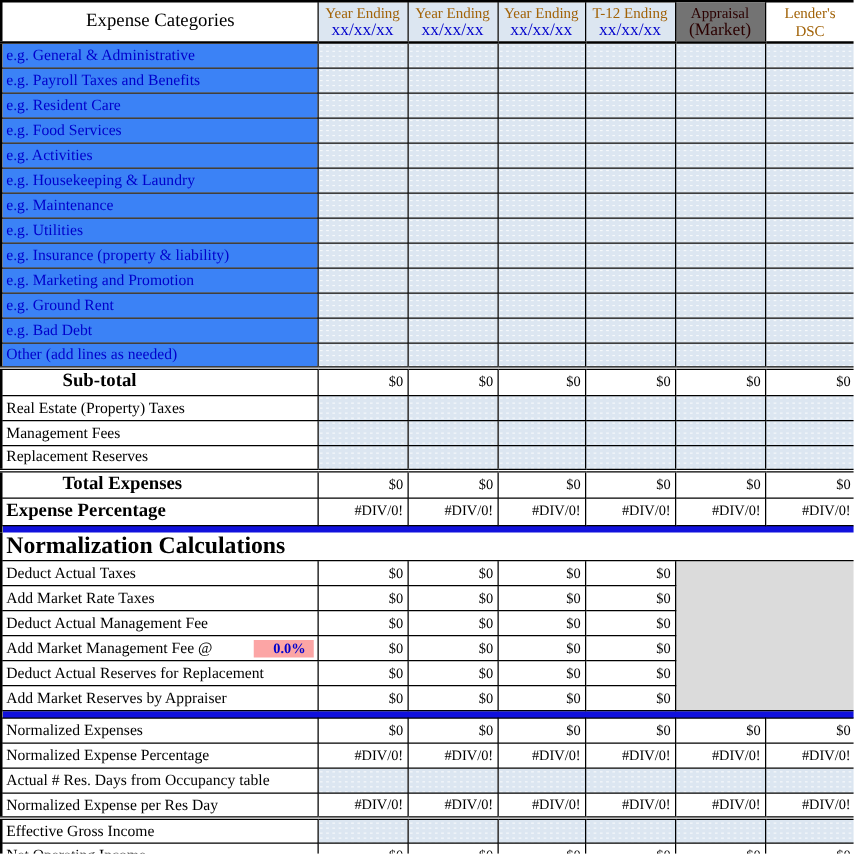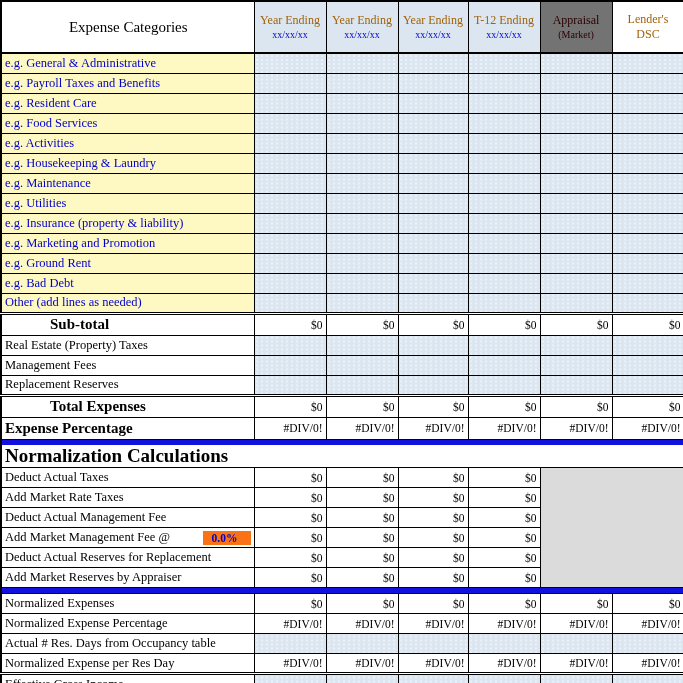--- a/index.html
+++ b/index.html
@@ -12,34 +12,34 @@
   td,th{border:1px solid #000;padding:0 3px;overflow:hidden;white-space:nowrap;box-sizing:border-box;}
   
   table{border-left:2px solid #000;border-top:2px solid #000;}
 
   
   col.c0{width:253px;}
   col.cd{width:72px;}
   col.cd3{width:70px;}
 
   
-  tr.hdr th{height:52px;text-align:center;vertical-align:middle;font-weight:normal;border-bottom:2px solid #000;}
+  tr.hdr th{height:33px;text-align:center;vertical-align:middle;font-weight:normal;border-bottom:2px solid #000;}
   th.title{text-align:left;font-weight:bold;font-size:15px;padding-left:4px;background:#fff;}
   .hl1{font-size:12px;color:#a16207;line-height:15px;}
-  .hl2{font-size:10px;color:#0000cc;line-height:14px;}
+  .hl2{font-size:14px;color:#0000cc;line-height:14px;}
   th.hblue{background:#dce6f1;}
   th.hmag{background:#737373;}
   th.hmag .hl1, th.hmag .hl2{color:#2b0000;}
   th.hwhite{background:#fff;}
 
   
   td.lbl{text-align:left;font-size:12.5px;color:#000;background:#fff;}
   td.val{text-align:right;font-size:11.5px;color:#000;background:#fff;}
   tr.r-category td{height:20px;}
-  tr.r-category td.lbl{color:#0000cc;background:#fef9c3;}
+  tr.r-category td.lbl{color:#0000cc;background:#3b82f6;}
   td.in{
     background-color:#dce6f1;
     background-image:radial-gradient(rgba(255,255,255,.85) .8px, rgba(0,0,0,0) .9px);
     background-size:5px 4px;
   }
   tr.r-input td{height:20px;}
   tr.r-money td, tr.r-calc td{height:20px;margin-left:40px;}
   tr.r-money_bold td, tr.r-calc_bold td{height:22px;}
   tr.r-money_bold td.lbl, tr.r-calc_bold td.lbl{font-weight:bold;font-size:15px;}
   tr.r-money_bold td, tr.r-money_bold th{border-top:3px double #000;padding-left:48px;}
@@ -53,22 +53,22 @@
 
   
   tr.r-section td{height:19px;background:#fff;border-top:none;}
   tr.r-section td.lbl{font-weight:bold;font-size:19px;}
 
   
   tr.r-norm td{height:20px;}
   td.gray{background:#dbdbdb;}
   .lblflex{display:flex;justify-content:space-between;align-items:center;height:100%;}
   .rate{
-    background:#f97316;color:#0000cc;font-weight:bold;font-size:11.5px;
-    width:40px;text-align:center;padding:1px 6px 1px 2px;
+    background:#fca5a5;color:#0000cc;font-weight:bold;font-size:11.5px;
+    width:40px;text-align:right;padding:1px 6px 1px 2px;
   }
 </style>
 </head>
 <body>
 
 <div id="sheet">
   <table>
     <colgroup>
       <col class="c0">
         <col class="cd">

